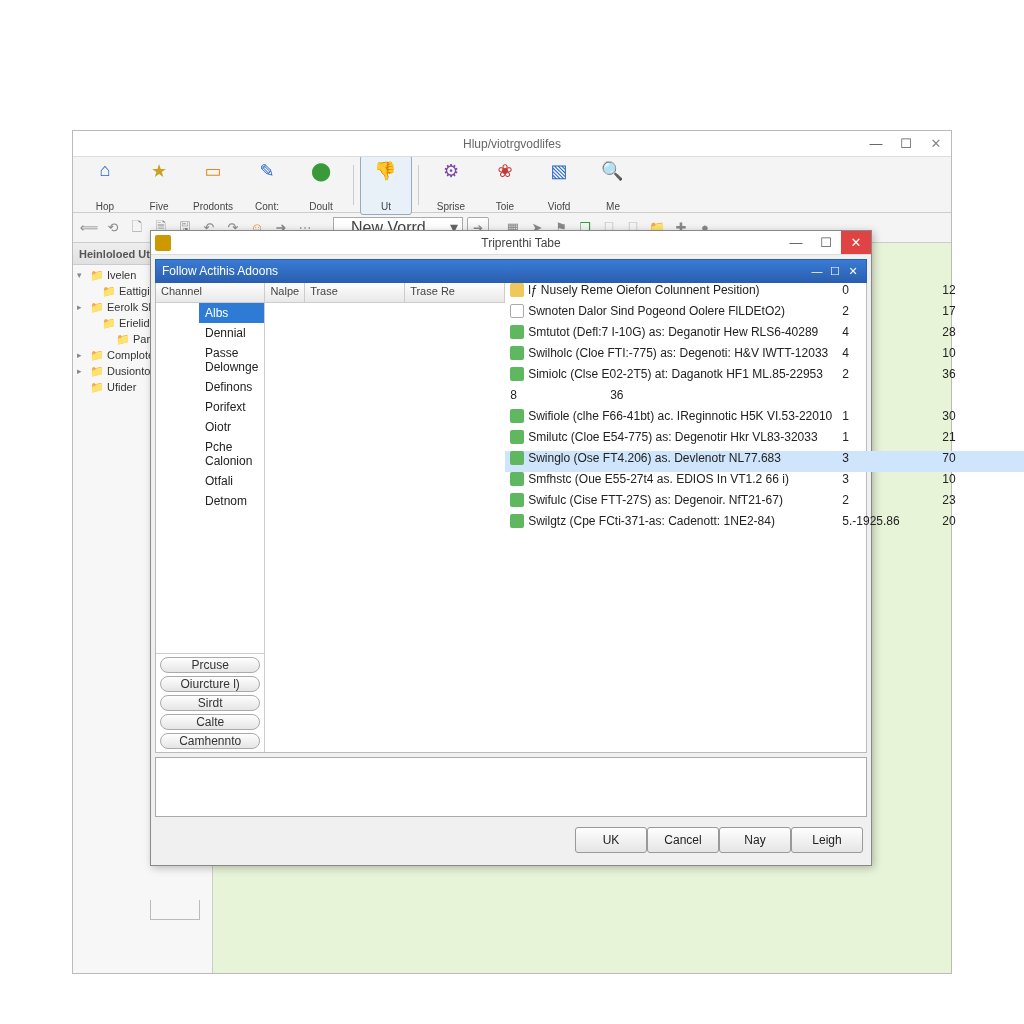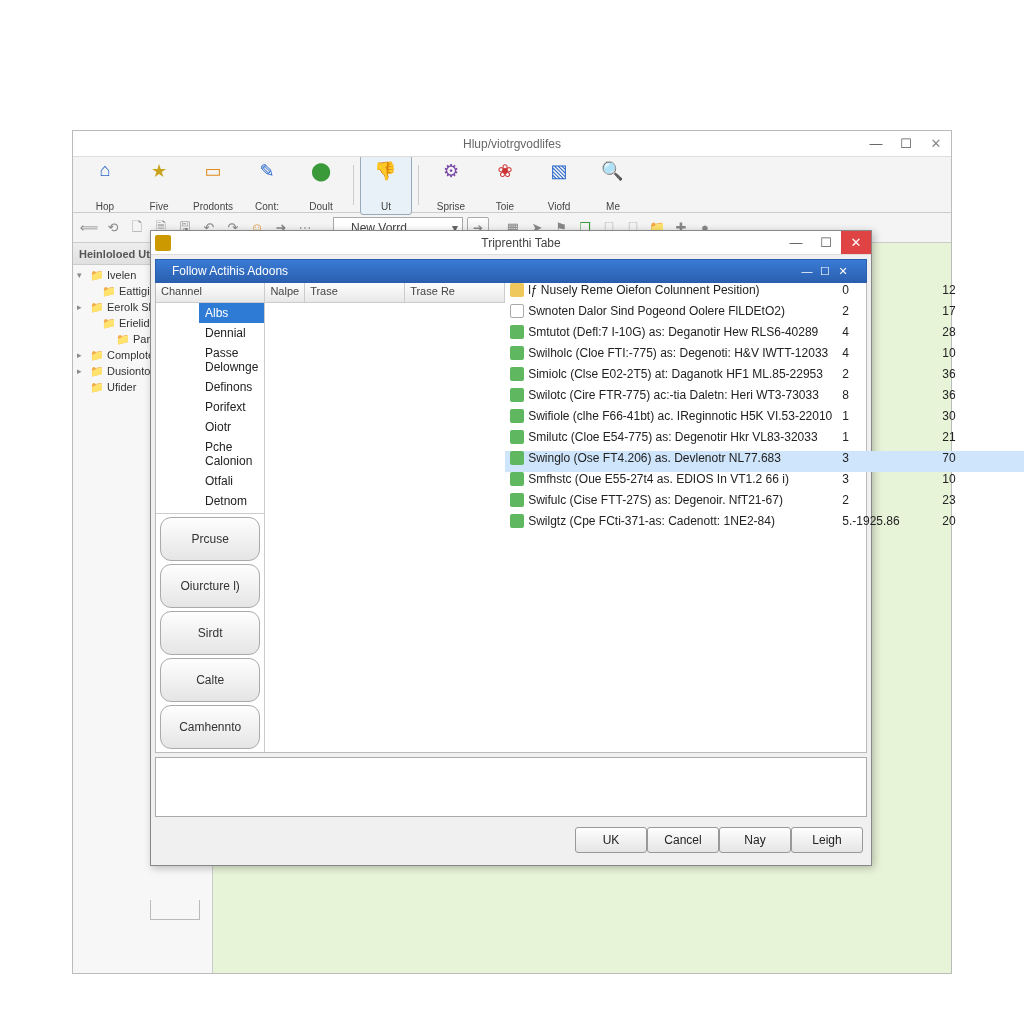--- a/index.html
+++ b/index.html
@@ -43,21 +43,21 @@
 .tb-item.pressed { border: 1px solid #9ab; background: #e8f0f8; border-radius: 3px; }
 .tb-sep { width: 1px; height: 40px; background: #ccc; margin: 0 4px; }
 
 .toolbar2 {
   height: 30px; background: #f4f4f4; border-bottom: 1px solid #ccc;
   display: flex; align-items: center; padding: 0 6px; gap: 4px;
 }
 .sm-ico { width: 20px; height: 20px; display: flex; align-items: center; justify-content: center; color: #888; font-size: 13px; cursor: pointer; }
 .combo {
   width: 130px; height: 22px; border: 1px solid #aaa; background: #fff;
-  display: flex; align-items: center; padding: 0 17px; font-size: 12px; color: #444;
+  display: flex; align-items: center; padding: 0 17px; font-size: 16px; color: #444;
   position: relative;
 }
 .combo::after { content: "▾"; position: absolute; right: 4px; color: #666; }
 .go-btn { width: 22px; height: 22px; border: 1px solid #aaa; background: linear-gradient(#fff,#e8e8e8); border-radius: 2px; display:flex;align-items:center;justify-content:center; color:#888; }
 
 .main-body { display: flex; height: 730px; }
 
 .sidebar {
   width: 140px; background: #f7f7f7; border-right: 1px solid #ccc;
 }
@@ -87,37 +87,37 @@
 .dlg-body { padding: 4px; }
 
 .tabstrip { display:flex; height: 28px; position:relative; border-bottom: 1px solid #bbb; }
 .tab { padding: 5px 16px; border: 1px solid #bbb; border-bottom: none; background: #efefef; margin-right: 2px; font-size: 12px; color:#444; position:relative; top:1px; cursor:pointer; }
 .tab.active { background: #fff; font-weight: 600; z-index:2; }
 .tab.active::before { content:""; position:absolute; left:0; right:0; top:-1px; height:3px; background:#c44; }
 .tab-right { margin-left: auto; border-left:1px solid #ccc; }
 
 .bluebar {
   height: 24px; background: linear-gradient(#3a7bd5,#2a5fb0); color: #fff;
-  display:flex; align-items:center; padding: 0 16px; font-size: 12px;
+  display:flex; align-items:center; padding: 0 6px; font-size: 12px;
   border: 1px solid #2a5fb0;
 }
 .bluebar-title { flex:1; }
 .bluebar-ctrls { display:flex; gap:4px; }
 .bb-ico { width:14px; height:14px; color:#fff; cursor:pointer; display:flex;align-items:center;justify-content:center; font-size:11px; }
 
 .panel-inner { display:flex; height: 470px; border: 1px solid #bbb; border-top: none; background:#fff; }
 
 .list-left { width: 110px; border-right: 1px solid #ccc; display:flex; flex-direction:column; }
 .list-left-head { height: 20px; background: linear-gradient(#fefefe,#e8e8e8); border-bottom: 1px solid #ccc; padding: 2px 5px; font-size:11px; color:#444; }
 .list-left-items { flex:1; overflow:hidden; font-size: 12px; padding-left: 43px; }
 .ll-item { padding: 3px 6px; cursor:pointer; }
 .ll-item.sel { background: #2e7bd6; color:#fff; }
 
 .list-left-btns { border-top: 1px solid #ccc; }
-.ll-btn { height: 44px; margin: 3px 4px; border: 1px solid #aaa; background: linear-gradient(#fefefe,#e5e5e5); border-radius:11px; display:flex; align-items:center; justify-content:center; font-size:12px; color:#333; cursor:pointer; }
+.ll-btn { height: 16px; margin: 3px 4px; border: 1px solid #aaa; background: linear-gradient(#fefefe,#e5e5e5); border-radius:11px; display:flex; align-items:center; justify-content:center; font-size:12px; color:#333; cursor:pointer; }
 
 .table-area { flex:1; display:flex; flex-direction:row; position:relative; }
 .thead { height: 20px; display:flex; background: linear-gradient(#fefefe,#e8e8e8); border-bottom:1px solid #ccc; }
 .th { border-right: 1px solid #ccc; padding: 2px 5px; font-size:11px; color:#444; }
 .th.c1 { flex: 1; }
 .th.c2 { width: 100px; }
 .th.c3 { width: 100px; }
 .tbody { flex:1; overflow-y:auto; font-size:12px; }
 .trow { display:flex; height: 21px; align-items:flex-start; }
 .trow.sel { background: #cfe5fb; }
@@ -372,24 +372,20 @@
             </div>
             <div class="trow">
               <div class="td c1">
                 <span class="row-ico g"></span>
                 <span>Simiolc (Clse E02-2T5) at: Daganotk HF1 ML.85-22953</span>
               </div>
               <div class="td c2">2</div>
               <div class="td c3">36</div>
             </div>
             <div class="trow">
-              <div class="td c1">
-                <span class="row-ico g"></span>
-                <span>Swilotc (Cire FTR-775) ac:-tia Daletn: Heri WT3-73033</span>
-              </div>
               <div class="td c2">8</div>
               <div class="td c3">36</div>
             </div>
             <div class="trow">
               <div class="td c1">
                 <span class="row-ico g"></span>
                 <span>Swifiole (clhe F66-41bt) ac. IReginnotic H5K VI.53-22010</span>
               </div>
               <div class="td c2">1</div>
               <div class="td c3">30</div>

